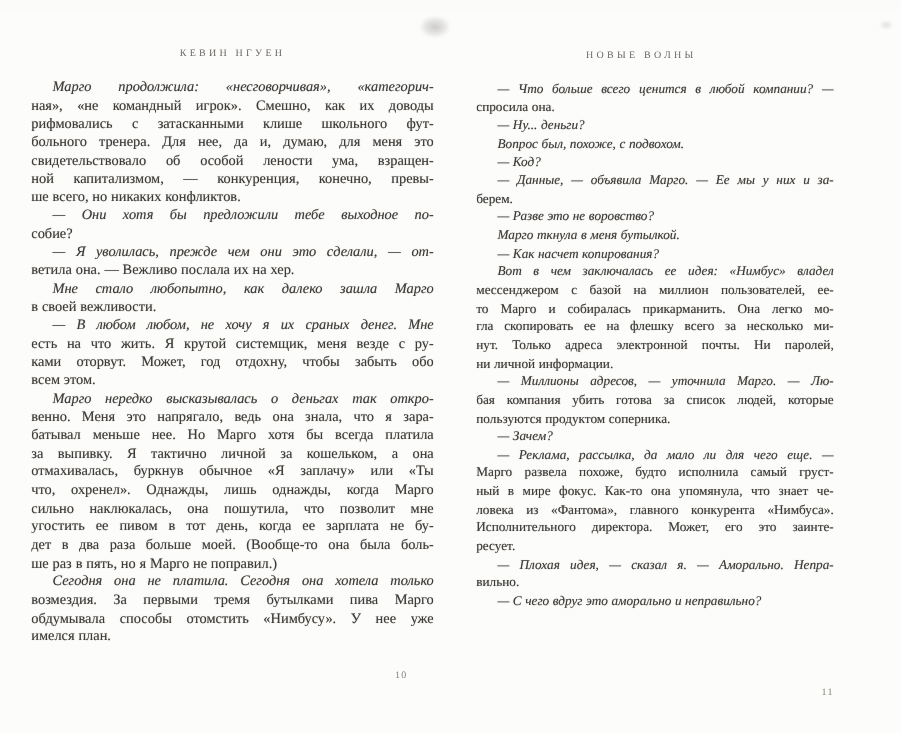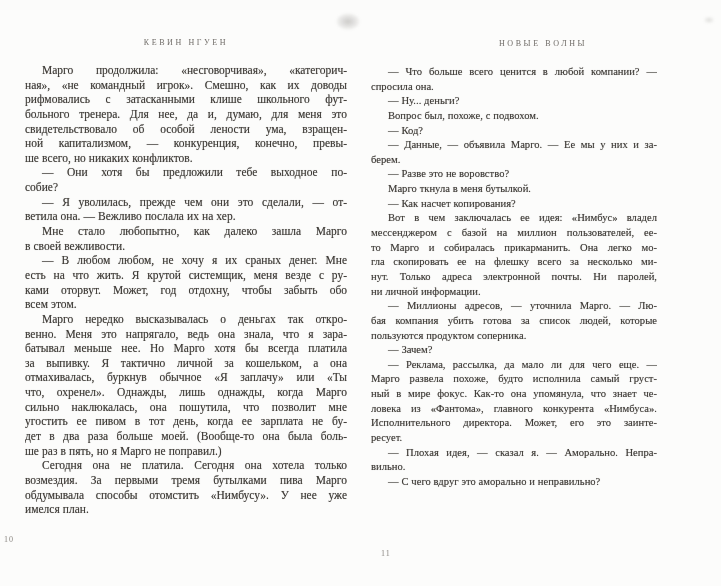--- a/index.html
+++ b/index.html
@@ -17,41 +17,41 @@
   }
   .running-head {
     position: absolute;
     text-align: center;
     font-size: 8px;
     letter-spacing: 2.6px;
     color: #6e6a66;
     text-transform: uppercase;
   }
   .running-head.left  { left: 25px;  top: 28px; width: 322px; }
-  .running-head.right { left: 400px; top: 29px; width: 286px; }
+  .running-head.right { left: 370px; top: 29px; width: 286px; }
   .text-block {
     position: absolute;
     color: #3f3c38;
     text-shadow: 0 0 0.7px rgba(70,66,60,0.55);
   }
   .text-block.left  { left: 25px;  top: 53px; width: 322px; font-size: 11.5px; }
-  .text-block.right { left: 371px; top: 55px; width: 286px; font-size: 10.6px; }
+  .text-block.right { left: 381px; top: 55px; width: 286px; font-size: 10.6px; }
   .line {
     height: 14.65px;
     line-height: 14.65px;
     overflow: hidden;
     text-align: justify;
     text-align-last: justify;
     word-spacing: 0.2px;
   }
   .line.end { text-align-last: left; }
-  .line.indent { text-indent: 17px; }
+  .line.indent { text-indent: 17px; font-style: italic; }
   .folio {
     position: absolute;
-    text-align: left;
+    text-align: right;
     font-size: 8px;
     letter-spacing: 1px;
     color: #8a8680;
   }
   .folio.left  { left: 25px;  top: 525px; width: 322px; transform: translateX(-21px); }
   .folio.right { left: 381px; top: 539px; width: 286px; }
   .smudge {
     position: absolute;
     left: 336px; top: 3px;
     width: 24px; height: 17px;

